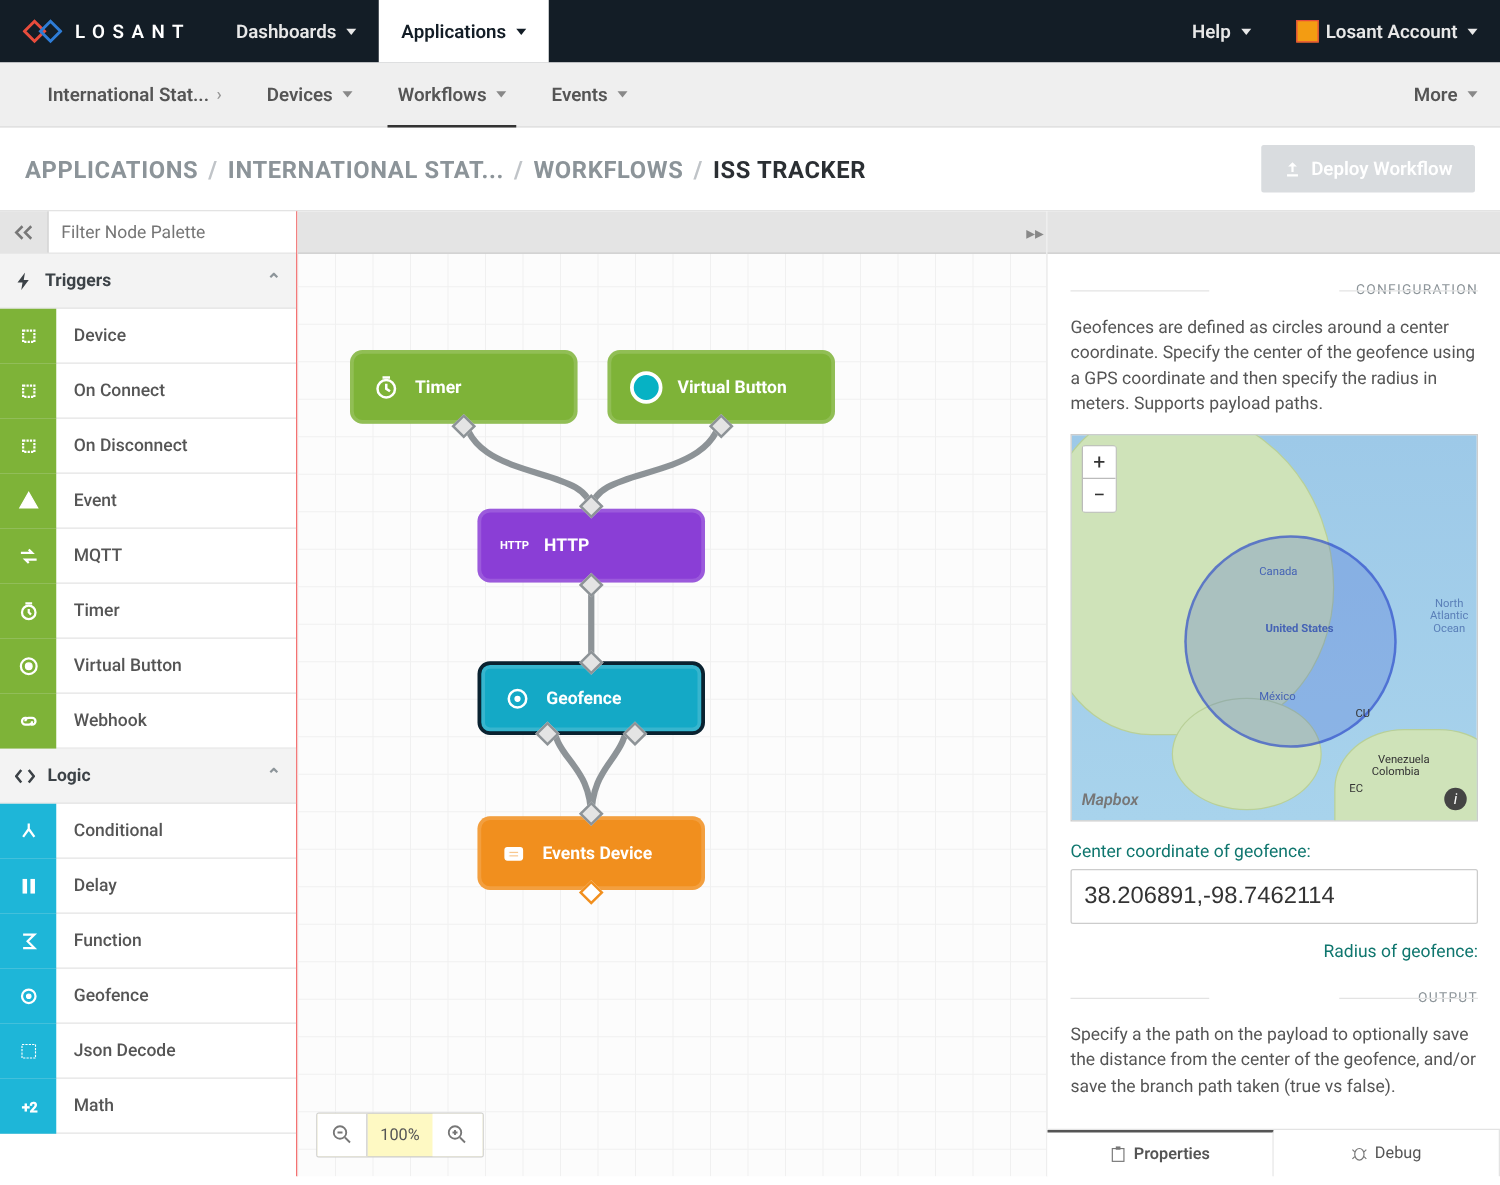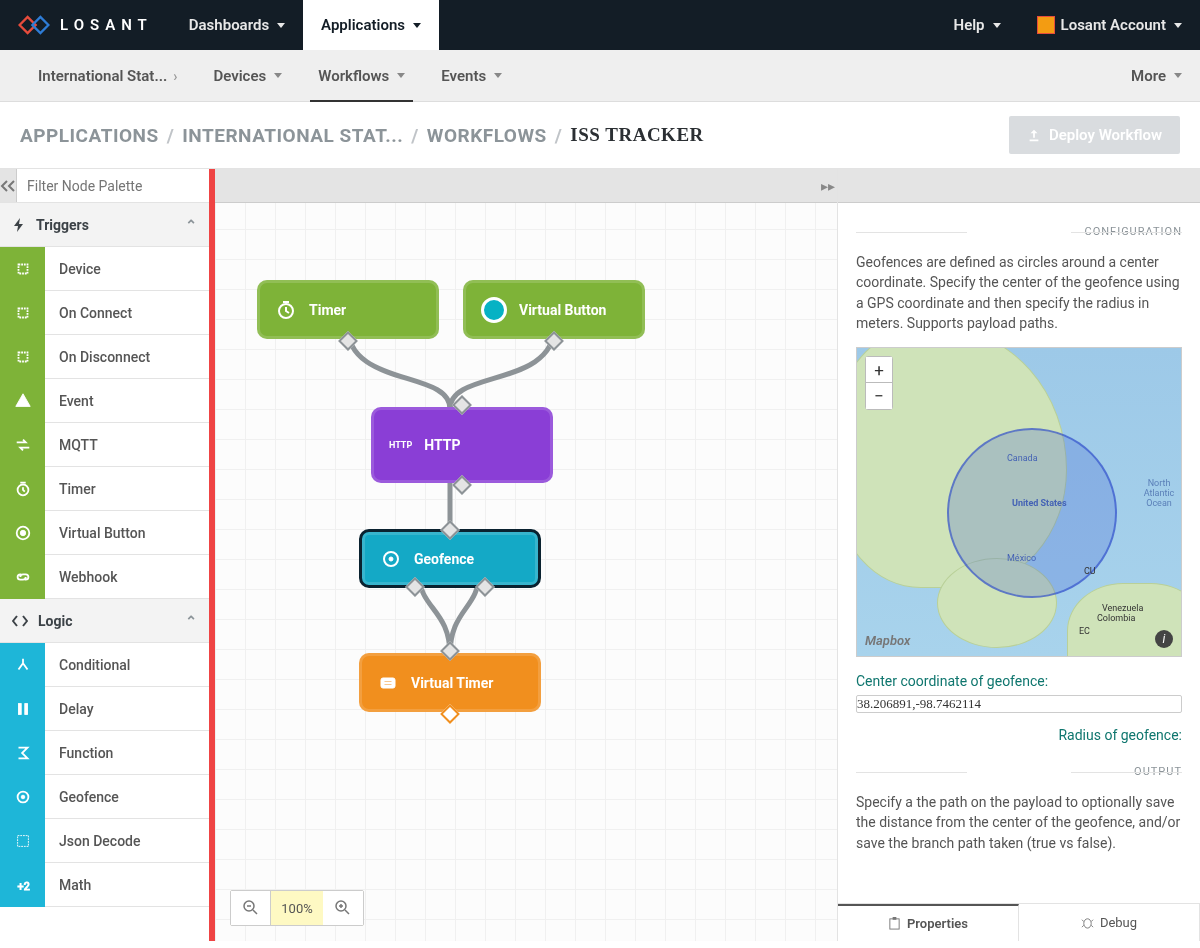--- a/index.html
+++ b/index.html
@@ -22,30 +22,30 @@
 .subnav-item.active::after { content: ''; position: absolute; bottom: 0; left: 10px; right: 10px; height: 2px; background: #333; }
 .subnav .caret { border-top-color: #888; }
 .chev-right { color: #999; font-size: 14px; }
 .subnav-spacer { flex: 1; }
 
 
 .crumb-row { display: flex; align-items: center; padding: 14px 20px; border-bottom: 1px solid #e3e3e3; }
 .crumb { display: flex; align-items: center; gap: 8px; font-weight: 700; font-size: 19px; letter-spacing: 0.5px; }
 .crumb a { color: #8c9499; }
 .crumb .sep { color: #c0c4c8; }
-.crumb .current { color: #2b2f33; font-family: Liberation Serif, serif; }
+.crumb .current { color: #2b2f33; }
 .crumb-spacer { flex: 1; }
 .deploy-btn { background: #d9dcdf; color: #fff; border: none; padding: 10px 18px; font-weight: 600; font-size: 15px; border-radius: 2px; display: flex; align-items: center; gap: 8px; cursor: pointer; font-family: inherit; }
 .deploy-btn svg { width: 14px; height: 14px; fill: #fff; }
 
 
 .workspace { display: flex; height: 772px; }
 
 
-.palette { width: 215px; border-right: 6px solid #ef4444; display: flex; flex-direction: column; overflow: hidden; flex-shrink: 0; }
+.palette { width: 238px; border-right: 1px solid #ef4444; display: flex; flex-direction: column; overflow: hidden; flex-shrink: 0; }
 .palette-head { display: flex; height: 34px; border-bottom: 1px solid #e3e3e3; background: #e4e4e4; }
 .collapse-btn { width: 48px; display: flex; align-items: center; justify-content: center; background: #e4e4e4; border: none; border-right: 1px solid #ccc; cursor: pointer; color: #777; font-family: inherit; }
 .filter-input { flex: 1; border: none; padding: 0 10px; font-size: 14px; font-family: inherit; color: #555; background: #fff; }
 .section-header { background: #f3f3f3; border-bottom: 1px solid #e3e3e3; height: 44px; display: flex; align-items: center; padding: 0 12px; font-weight: 700; color: #3c4247; gap: 10px; cursor: pointer; }
 .section-header .sh-spacer { flex: 1; }
 .section-header .chev { color: #8c9499; }
 .node-row { display: flex; height: 44px; border-bottom: 1px solid #e3e3e3; align-items: center; cursor: grab; }
 .node-icon { width: 45px; height: 44px; display: flex; align-items: center; justify-content: center; flex-shrink: 0; }
 .node-icon.green { background: #7eb338; }
 .node-icon.blue { background: #1eb6d8; }
@@ -88,21 +88,21 @@
 .map { width: 100%; height: 310px; position: relative; background: linear-gradient(#9dc9e8,#a8d3ec); border: 1px solid #ccc; margin-bottom: 16px; overflow: hidden; }
 .map .land { position: absolute; background: #cfe3b9; border: 1px solid #b9d098; }
 .map .geofence { position: absolute; left: 90px; top: 80px; width: 170px; height: 170px; border-radius: 50%; background: rgba(60,90,210,0.25); border: 2px solid rgba(40,70,200,0.6); }
 .map-zoom { position: absolute; left: 8px; top: 8px; background: #fff; border: 1px solid #bbb; border-radius: 3px; width: 28px; }
 .map-zoom button { width: 26px; height: 26px; border: none; background: #fff; font-size: 17px; color: #333; cursor: pointer; display: block; font-family: inherit; }
 .map-zoom button:first-child { border-bottom: 1px solid #bbb; }
 .map-attr { position: absolute; left: 8px; bottom: 8px; font-size: 13px; color: #777; font-style: italic; font-weight: 600; }
 .map-info { position: absolute; right: 8px; bottom: 8px; width: 18px; height: 18px; background: #444; color: #fff; border-radius: 50%; font-size: 12px; font-style: italic; display: flex; align-items: center; justify-content: center; }
 .map-label { position: absolute; font-size: 9px; color: #4563b5; text-align: center; }
 .form-label { font-size: 14px; color: #0f766e; margin-bottom: 6px; }
-.form-input { width: 100%; border: 1px solid #ccc; padding: 0; font-size: 13px; border-radius: 2px; font-family: Liberation Serif, serif; color: #333; }
+.form-input { width: 100%; border: 1px solid #ccc; padding: 10px; font-size: 19px; border-radius: 2px; font-family: Liberation Sans, sans-serif; color: #333; }
 .form-row { display: flex; align-items: center; gap: 10px; margin: 14px 0 22px 0; justify-content: flex-end; }
 .form-row .form-input { width: 120px; }
 .right-tabs { border-top: 1px solid #e3e3e3; display: flex; height: 38px; background: #fff; margin-top: 20px; }
 .rtab { flex: 1; border: none; border-right: 1px solid #e3e3e3; background: #fff; display: flex; align-items: center; justify-content: center; gap: 6px; color: #555; font-family: inherit; font-size: 13px; cursor: pointer; }
 .rtab.active { border-top: 2px solid #555; font-weight: 600; }
 .rtab svg { width: 13px; height: 13px; fill: #777; }
 .chip { position: absolute; right: 2px; top: 0; height: 34px; display: flex; align-items: center; color: #888; }
 </style>
 </head>
 <body>
@@ -349,21 +349,21 @@
           </svg>
         </span>
       <span>Timer</span>
       <div class="port bottom"></div>
     </div>
     <div class="wf-node green" style="left:248px;top:111px;width:182px;height:59px">
       <span class="btn-ring"></span>
       <span>Virtual Button</span>
       <div class="port bottom"></div>
     </div>
-    <div class="wf-node purple" style="left:156px;top:238px;width:182px;height:76px">
+    <div class="wf-node purple" style="left:144px;top:238px;width:182px;height:59px">
       <span style="font-size:9px;font-weight:700">HTTP</span>
       <span>HTTP</span>
       <div class="port top"></div>
       <div class="port bottom"></div>
     </div>
     <div class="wf-node cyan" style="left:144px;top:360px;width:182px;height:59px">
       <span class="icon">
           <svg viewBox="0 0 22 22">
             <circle cx="11" cy="11" r="7" fill="none" stroke="#fff" stroke-width="2"></circle>
             <circle cx="11" cy="11" r="2" fill="#fff"></circle>
@@ -375,21 +375,21 @@
       <div class="port br"></div>
     </div>
     <div class="wf-node orange" style="left:144px;top:484px;width:182px;height:59px">
       <span class="icon">
           <svg viewBox="0 0 22 22">
             <rect x="4" y="6" width="14" height="10" rx="2" fill="#fff"></rect>
             <rect x="7" y="9" width="8" height="1.5" fill="#f18f1e"></rect>
             <rect x="7" y="12" width="8" height="1.5" fill="#f18f1e"></rect>
           </svg>
         </span>
-      <span>Virtual Timer</span>
+      <span>Events Device</span>
       <div class="port top"></div>
       <div class="port bottom orange-out"></div>
     </div>
 
     <div class="zoom-ctrl">
       <button>
           <svg width="16" height="16" viewBox="0 0 16 16">
             <circle cx="6" cy="6" r="5" fill="none" stroke="#777" stroke-width="1.5"></circle>
             <path d="M10 10l4 4M4 6h4" stroke="#777" stroke-width="1.5"></path>
           </svg>

